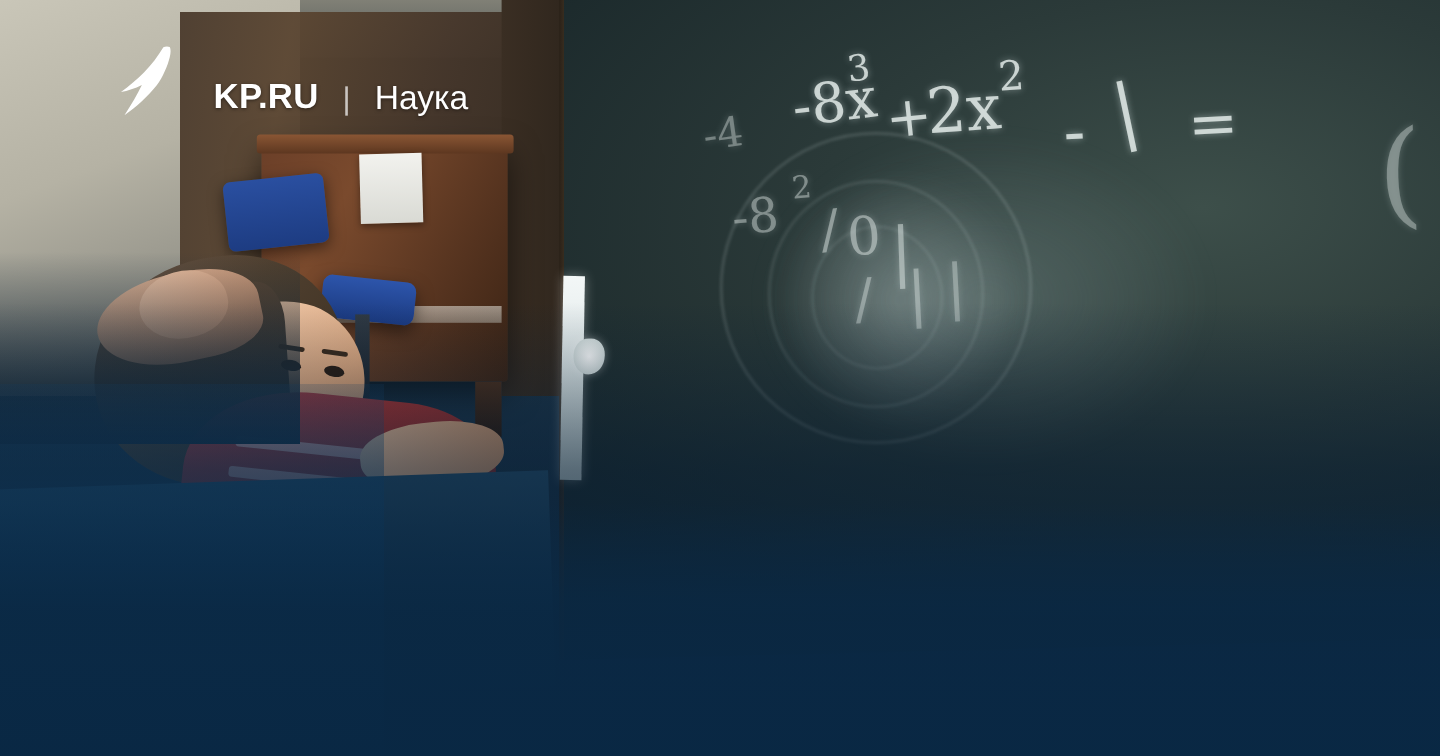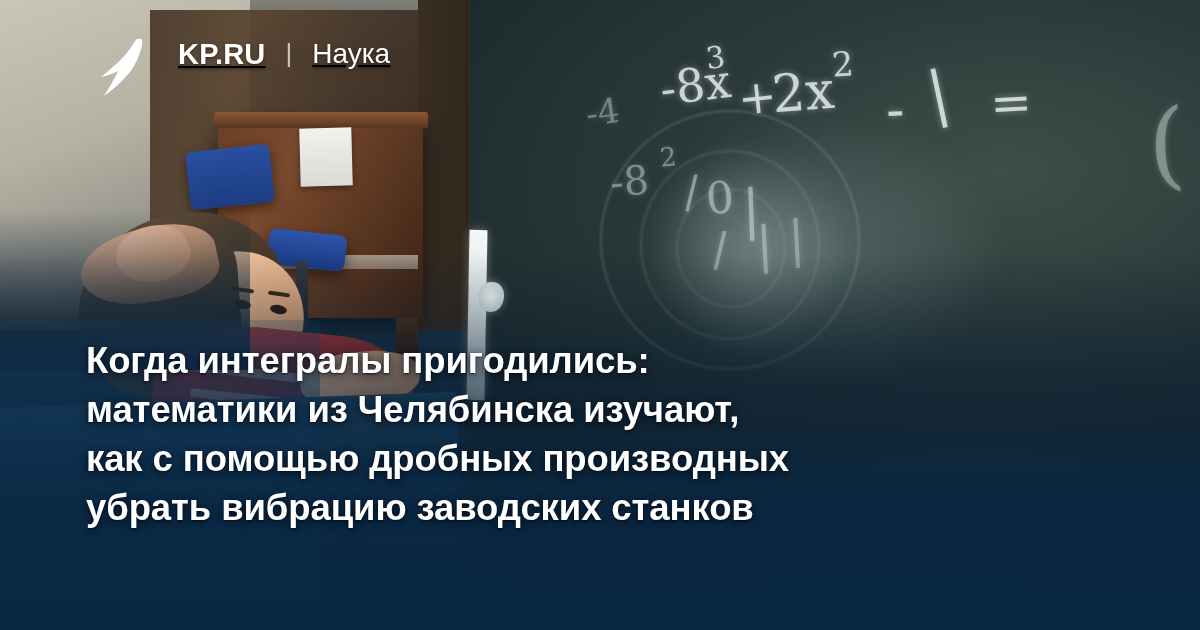--- a/index.html
+++ b/index.html
@@ -237,23 +237,22 @@
 
   
   .scrim {
     position:absolute; inset:0;
     background:linear-gradient(180deg, rgba(6,24,42,0) 40%, rgba(7,30,52,.55) 62%, rgba(8,34,58,.8) 82%, rgba(8,36,62,.9) 100%);
   }
 
   
   .header {
     position:absolute; left:96px; top:38px;
-    display:flex; align-items:flex-start; gap:0;
+    display:flex; align-items:flex-end; gap:0;
     z-index:10;
-    text-decoration:underline;
   }
   .logo-bird { width:58px; height:60px; display:block; }
   .brand {
     color:#ffffff;
     font-size:29px;
     font-weight:700;
     letter-spacing:.2px;
     margin-left:24px;
     text-shadow:0 1px 3px rgba(0,0,0,.5);
   }
@@ -368,20 +367,14 @@
     <span>
       <svg class="logo-bird" viewBox="0 0 58 62" xmlns="http://www.w3.org/2000/svg" aria-hidden="true">
         <path d="M40.5 1.5 C36 9 30 17 24 23 C18 29 11 35 4 40 C10 39 16 37 22 34 C18 42 13 51 7 60 C17 53 27 44 35 34 C40 27 44 18 46 10 C47 6 47 3 46 1.2 C44.5 0.6 42 0.6 40.5 1.5 Z" fill="#ffffff"></path>
       </svg>
     </span>
     <span class="brand">KP.RU</span>
     <span class="divider">|</span>
     <span class="section">Наука</span>
   </div>
 
-  <div class="headline">
-    <div>Когда интегралы пригодились:</div>
-    <div>математики из Челябинска изучают,</div>
-    <div>как с помощью дробных производных</div>
-    <div>убрать вибрацию заводских станков</div>
-  </div>
 
 </div>
 
 </body></html>

